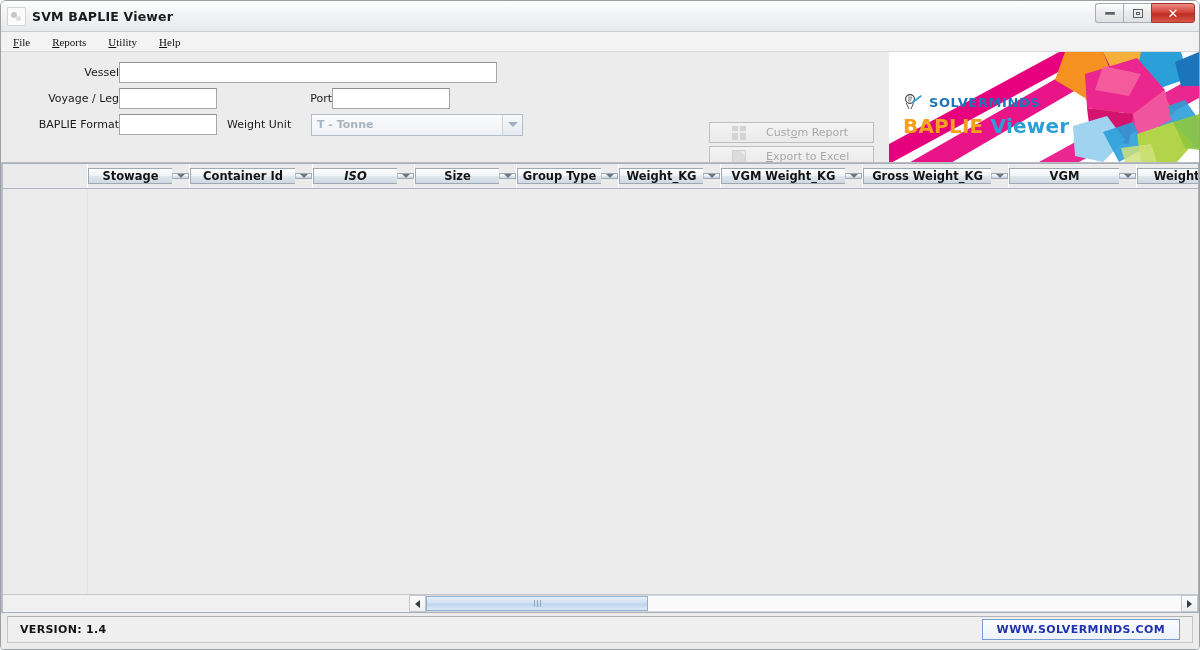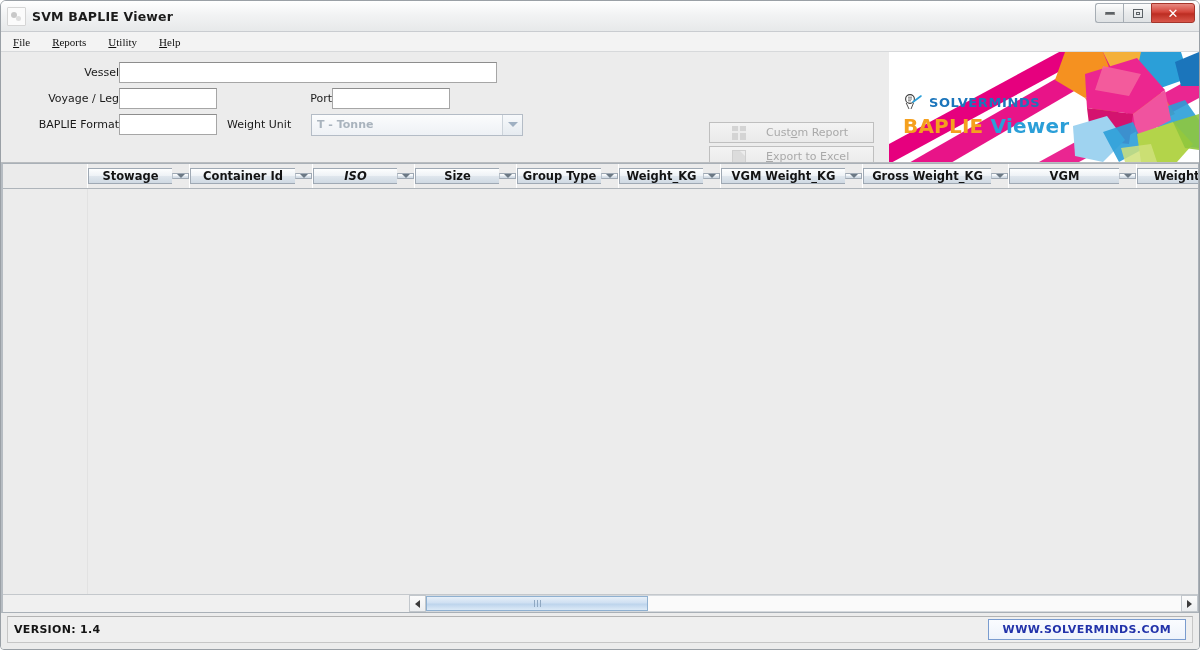--- a/index.html
+++ b/index.html
@@ -402,21 +402,21 @@
   .status-frame {
     box-sizing: border-box;
     position: absolute;
     left: 6px; right: 6px; top: 3px; bottom: 6px;
     border: 1px solid #c6c6c6;
     border-top-color: #b3b3b3;
     background: #efefef;
     display: flex;
     align-items: center;
     justify-content: space-between;
-    padding: 0 6px;
+    padding: 0 12px;
   }
   .version-text {
     font-size: 11px;
     font-weight: bold;
     color: #141414;
     letter-spacing: .3px;
   }
   .site-btn {
     box-sizing: border-box;
     height: 21px;

